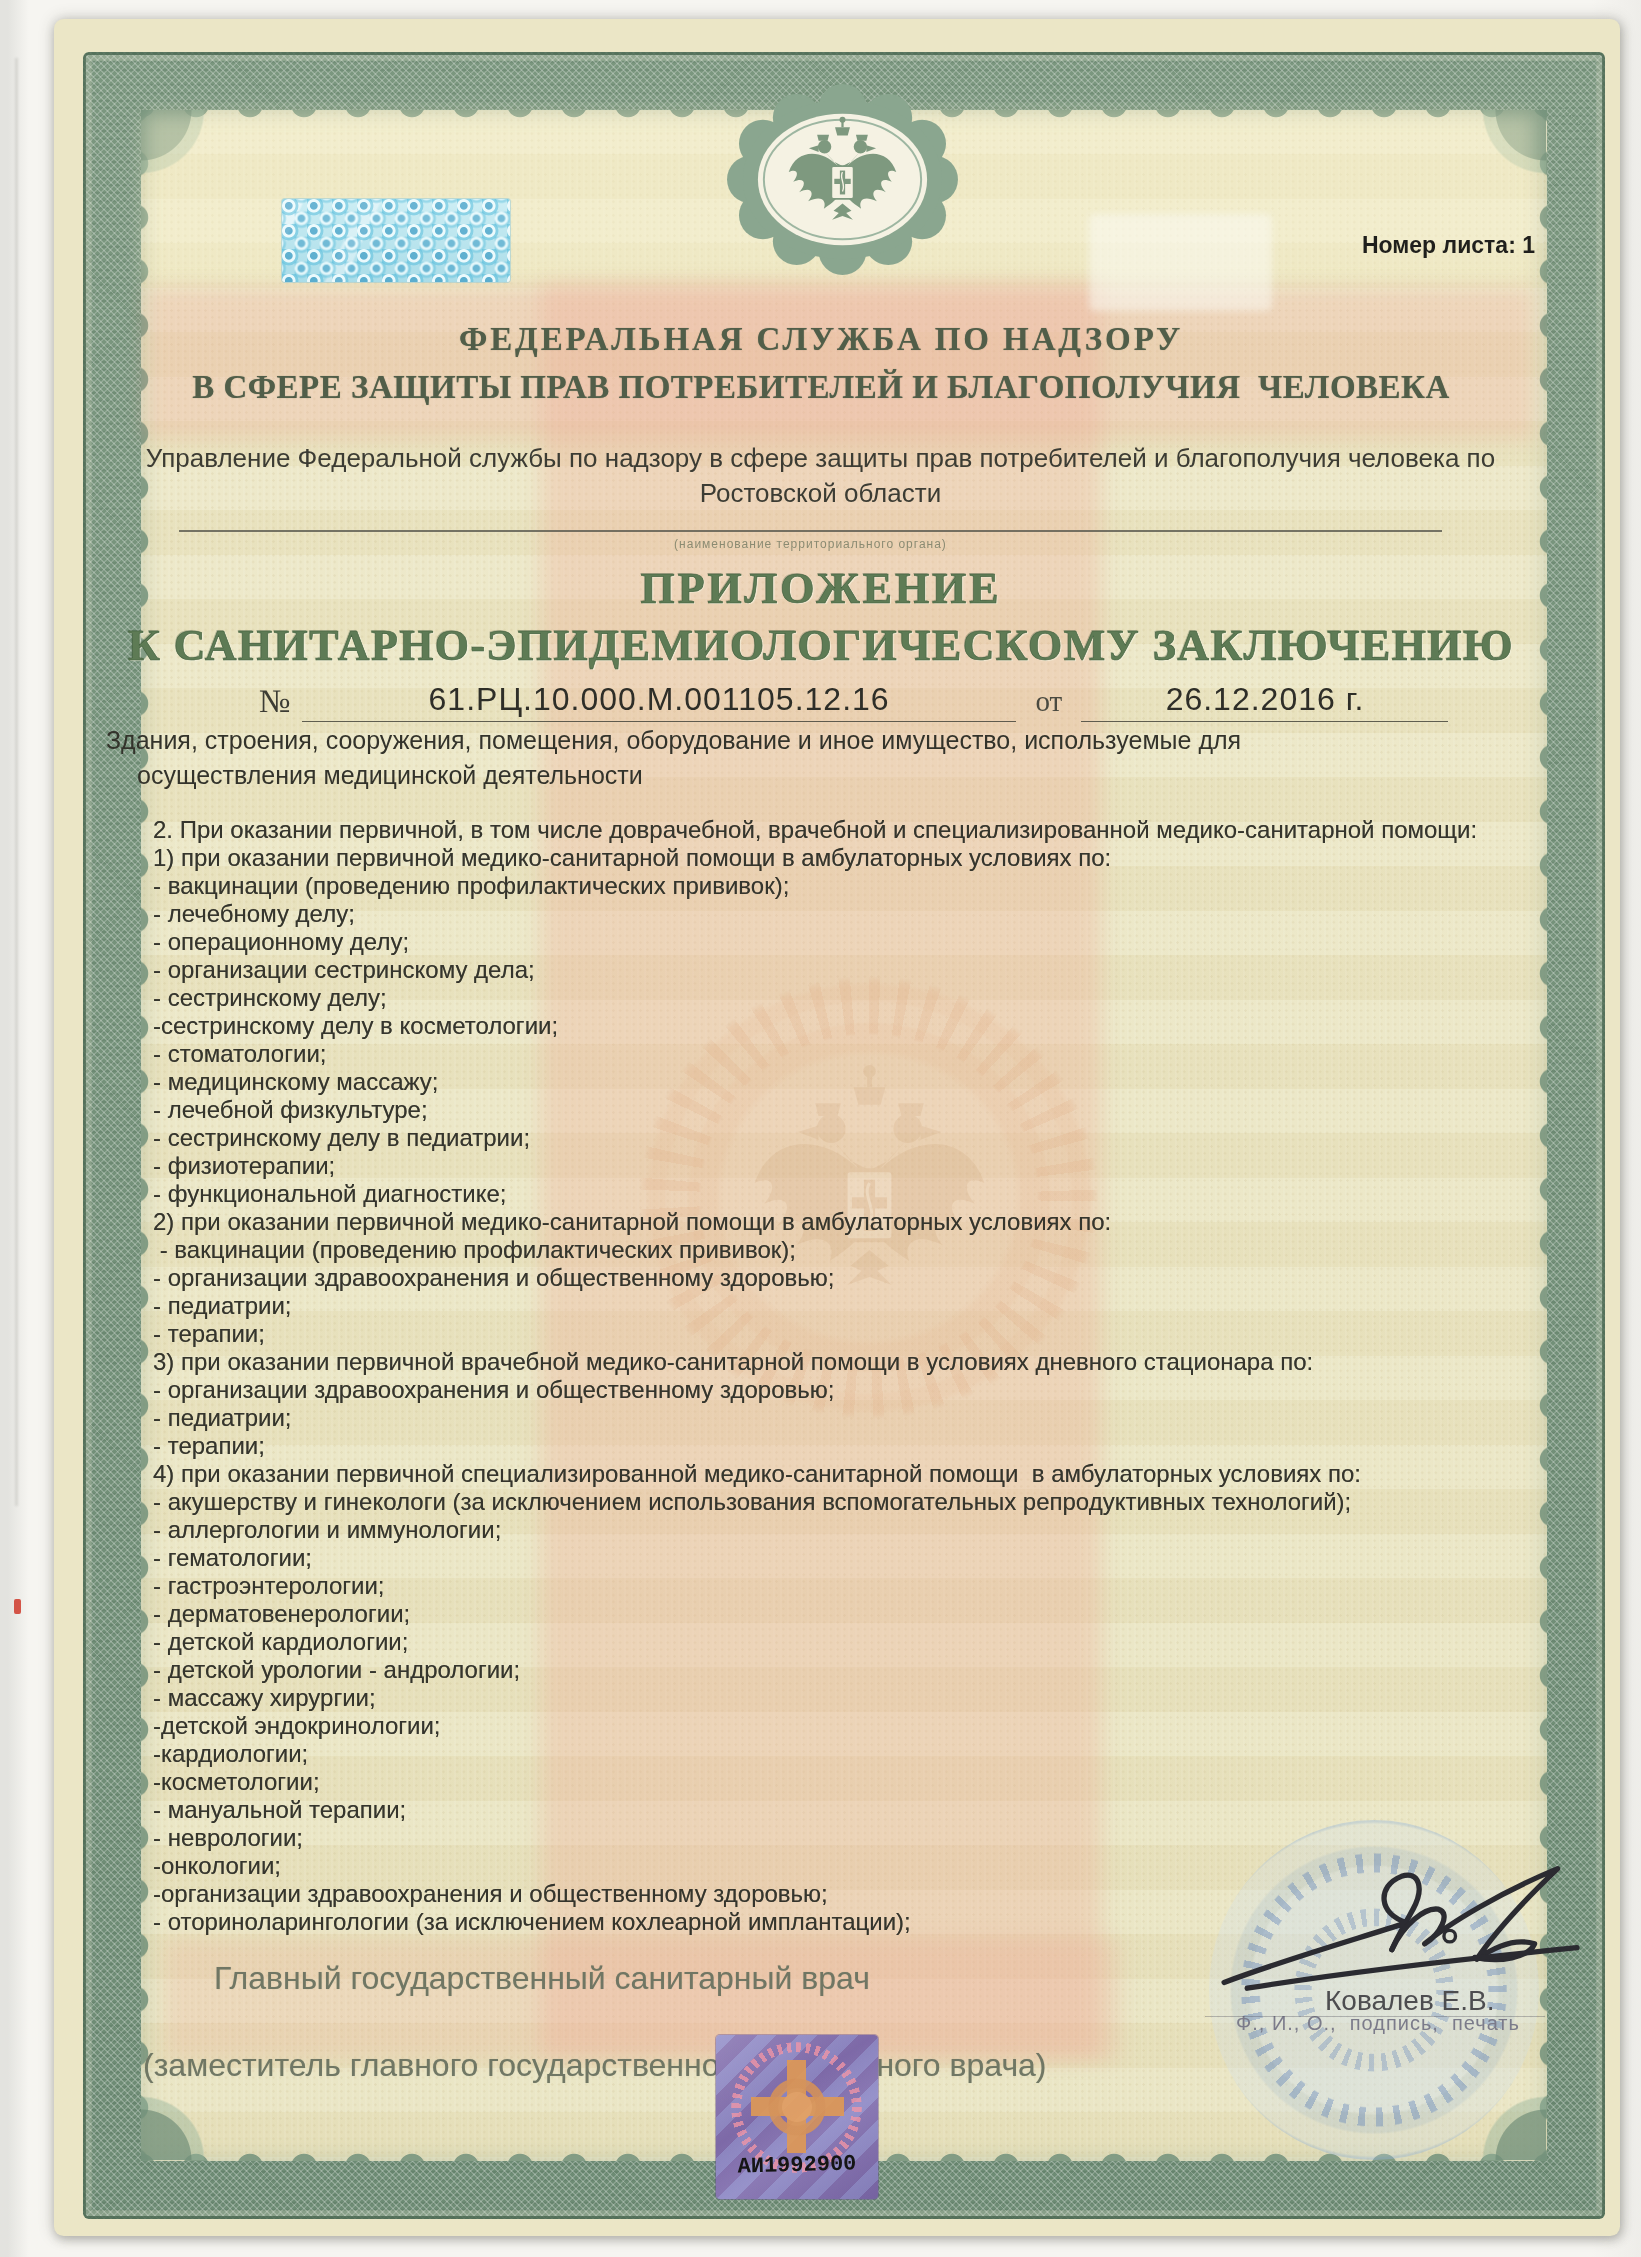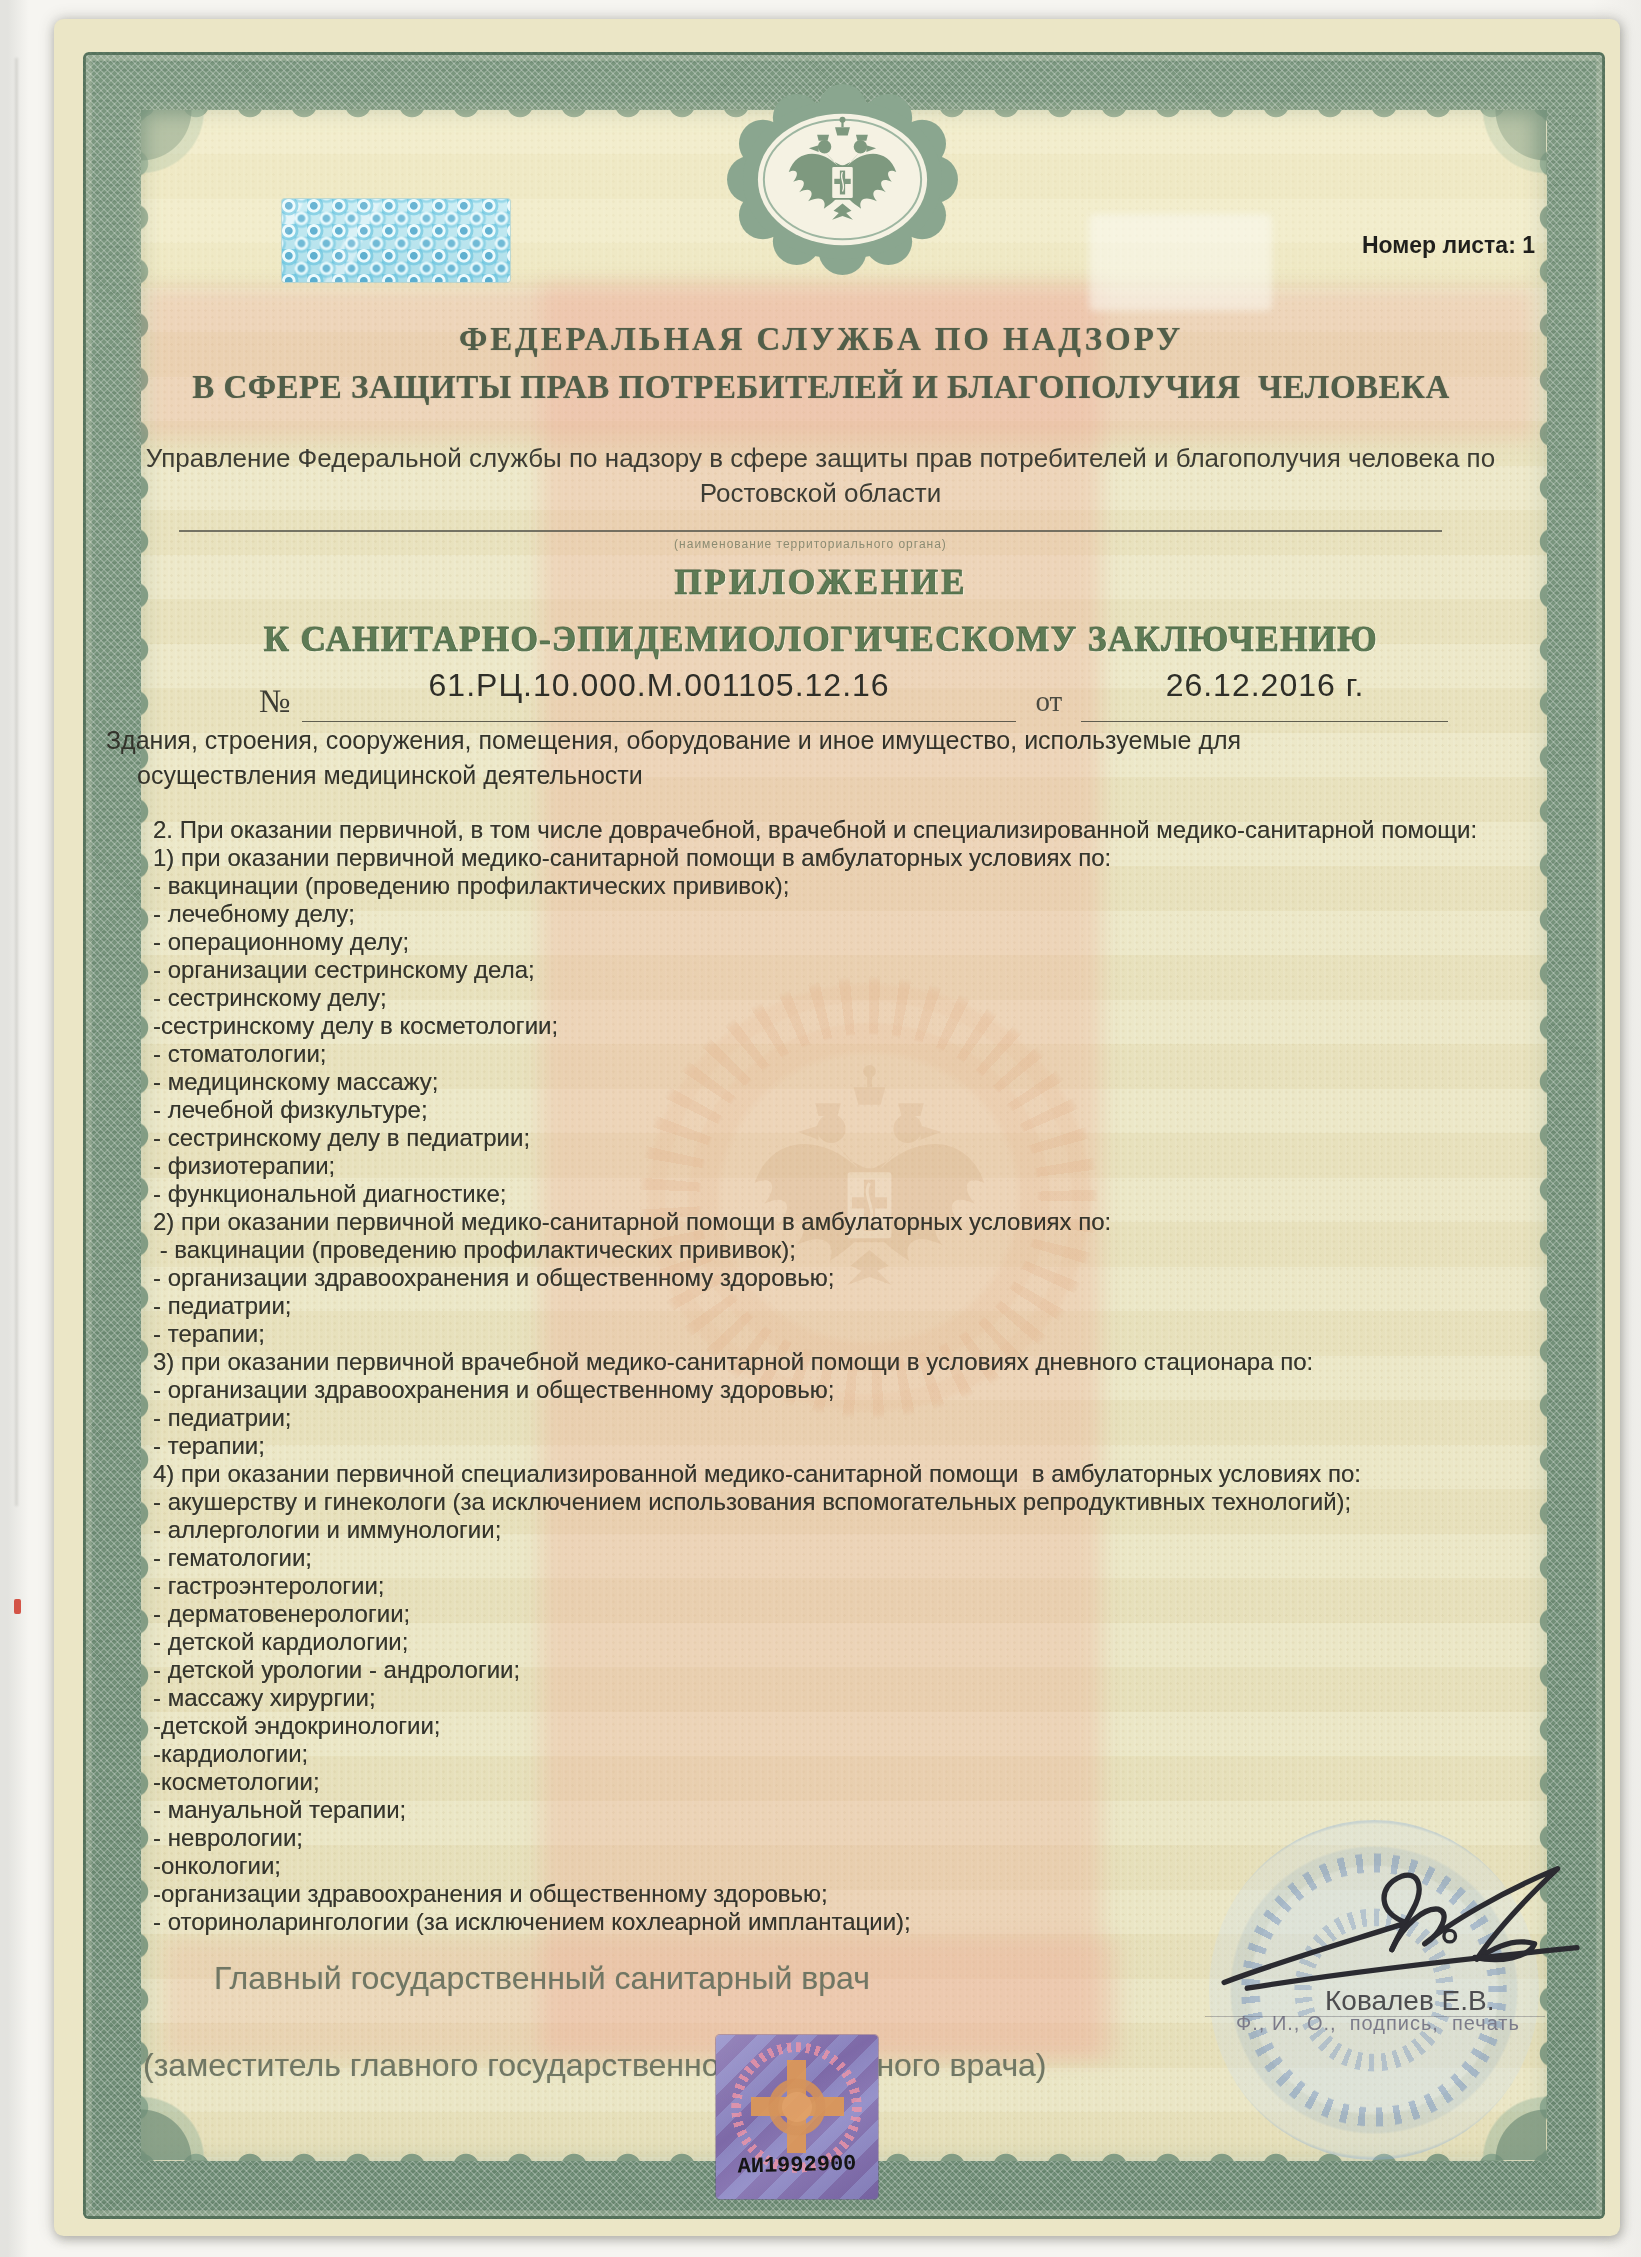--- a/index.html
+++ b/index.html
@@ -83,27 +83,27 @@
   .agency{left:97px;width:1448px;text-align:center;font-family:"Liberation Serif",serif;font-weight:bold;
         color:#515e49;text-shadow:0 0 1px rgba(81,94,73,.6);}
   .agency.l1{top:321px;font-size:33px;letter-spacing:2.9px;}
   .agency.l2{top:369px;font-size:33px;letter-spacing:0.5px;}
   .dept{left:106px;width:1429px;text-align:center;font-size:26px;color:#3c3c34;}
   .dept.l1{top:443px;}
   .dept.l2{top:478px;}
   .org-rule{position:absolute;left:179px;top:530px;width:1263px;height:1.9px;background:#56564c;opacity:.8;}
   .org-caption{left:179px;top:537px;width:1263px;text-align:center;font-size:12px;color:#8b8b72;letter-spacing:1px;}
   .title{left:68px;width:1506px;text-align:center;font-family:"Liberation Serif",serif;font-weight:bold;
-        font-size:35px;color:#5e7b55;-webkit-text-stroke:0.6px #42603e;
+        font-size:44px;color:#5e7b55;-webkit-text-stroke:0.6px #42603e;
         text-shadow:1.4px 1.4px 1px rgba(248,246,228,.65),-1px -1px 0 rgba(56,78,52,.3);}
   .title.l1{top:563px;letter-spacing:2.9px;}
   .title.l2{top:620px;letter-spacing:1.4px;}
   .num-row{position:absolute;left:259px;top:676px;width:1226px;height:46px;display:flex;align-items:flex-end;}
   .no-sign{font-family:"Liberation Serif",serif;font-size:33px;color:#3c3c34;padding-bottom:1.9px;}
-  .blank{border-bottom:1.9px solid rgba(70,70,60,.85);text-align:center;padding-bottom:17px;}
+  .blank{border-bottom:1.9px solid rgba(70,70,60,.85);text-align:center;padding-bottom:3px;}
   .blank.b1{width:714px;margin-left:11.6px;}
   .blank.b2{width:367px;}
   .ot{font-family:"Liberation Serif",serif;font-size:29px;color:#4a4a40;margin:0 19.3px;padding-bottom:3.9px;}
   .num-val{font-size:32px;color:#2e2e28;letter-spacing:1px;}
   .subject{left:106px;width:1429px;text-align:left;font-size:25px;color:#33332b;}
   .subject.l1{top:726px;}
   .subject.l2{top:761px;padding-left:31px;}
   .body-list{position:absolute;left:153px;top:816px;width:1371px;}
   .body-line{white-space:pre-wrap;font-size:24px;line-height:28px;color:#35352d;
         text-shadow:0 0 0.4px rgba(53,53,45,.55);}

